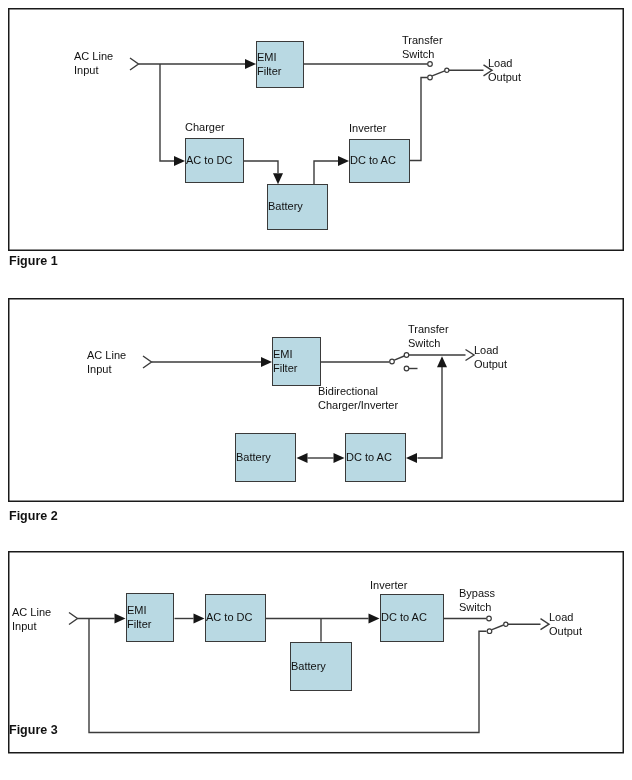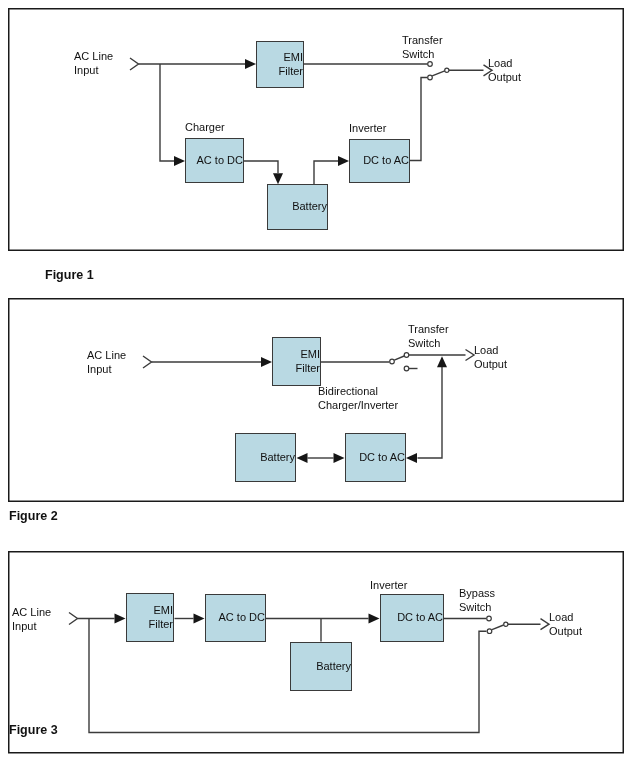--- a/index.html
+++ b/index.html
@@ -1,20 +1,20 @@
 <!DOCTYPE html>
 <html><head>
 <meta charset="utf-8">
 <style>
   html,body{margin:0;padding:0;background:#fff;}
   .page{position:relative;width:632px;height:780px;background:#ffffff;
         font-family:"Liberation Sans",sans-serif;color:#111;overflow:hidden;}
   svg.wires{position:absolute;left:0;top:0;z-index:1;}
   .box{position:absolute;z-index:2;background:#b9d9e3;border:1.5px solid #3a3a3a;
-       box-sizing:border-box;display:flex;flex-direction:column;align-items:flex-end;
+       box-sizing:border-box;display:flex;flex-direction:column;align-items:flex-start;
        justify-content:center;font-size:11px;line-height:13.5px;color:#111;text-align:center;}
   .lbl{position:absolute;z-index:2;font-size:11px;line-height:14px;color:#111;}
   .caption{position:absolute;left:9px;z-index:2;display:flex;font-weight:bold;
            font-size:12.5px;line-height:14px;color:#111;}
   .caption .cap-label{width:85px;flex:0 0 85px;}
 </style>
 </head>
 <body>
 
 <div class="page">
@@ -118,21 +118,21 @@
     <div>Transfer</div>
     <div>Switch</div>
   </div>
   <div class="lbl" style="left:488px;top:56px;width:60px;">
     <div>Load</div>
     <div>Output</div>
   </div>
   <div class="lbl" style="left:185px;top:120px;width:59px;">Charger</div>
   <div class="lbl" style="left:349px;top:121px;width:61px;">Inverter</div>
 
-  <div class="caption" style="top:268px;margin-left:36px;">
+  <div class="caption" style="top:254px;">
     <span class="cap-label">Figure 1</span>
   </div>
 
   <div class="box" style="left:272px;top:337px;width:49px;height:49px;">
     <div>EMI</div>
     <div>Filter</div>
   </div>
   <div class="box" style="left:235px;top:433px;width:61px;height:49px;">
     <div>Battery</div>
   </div>

